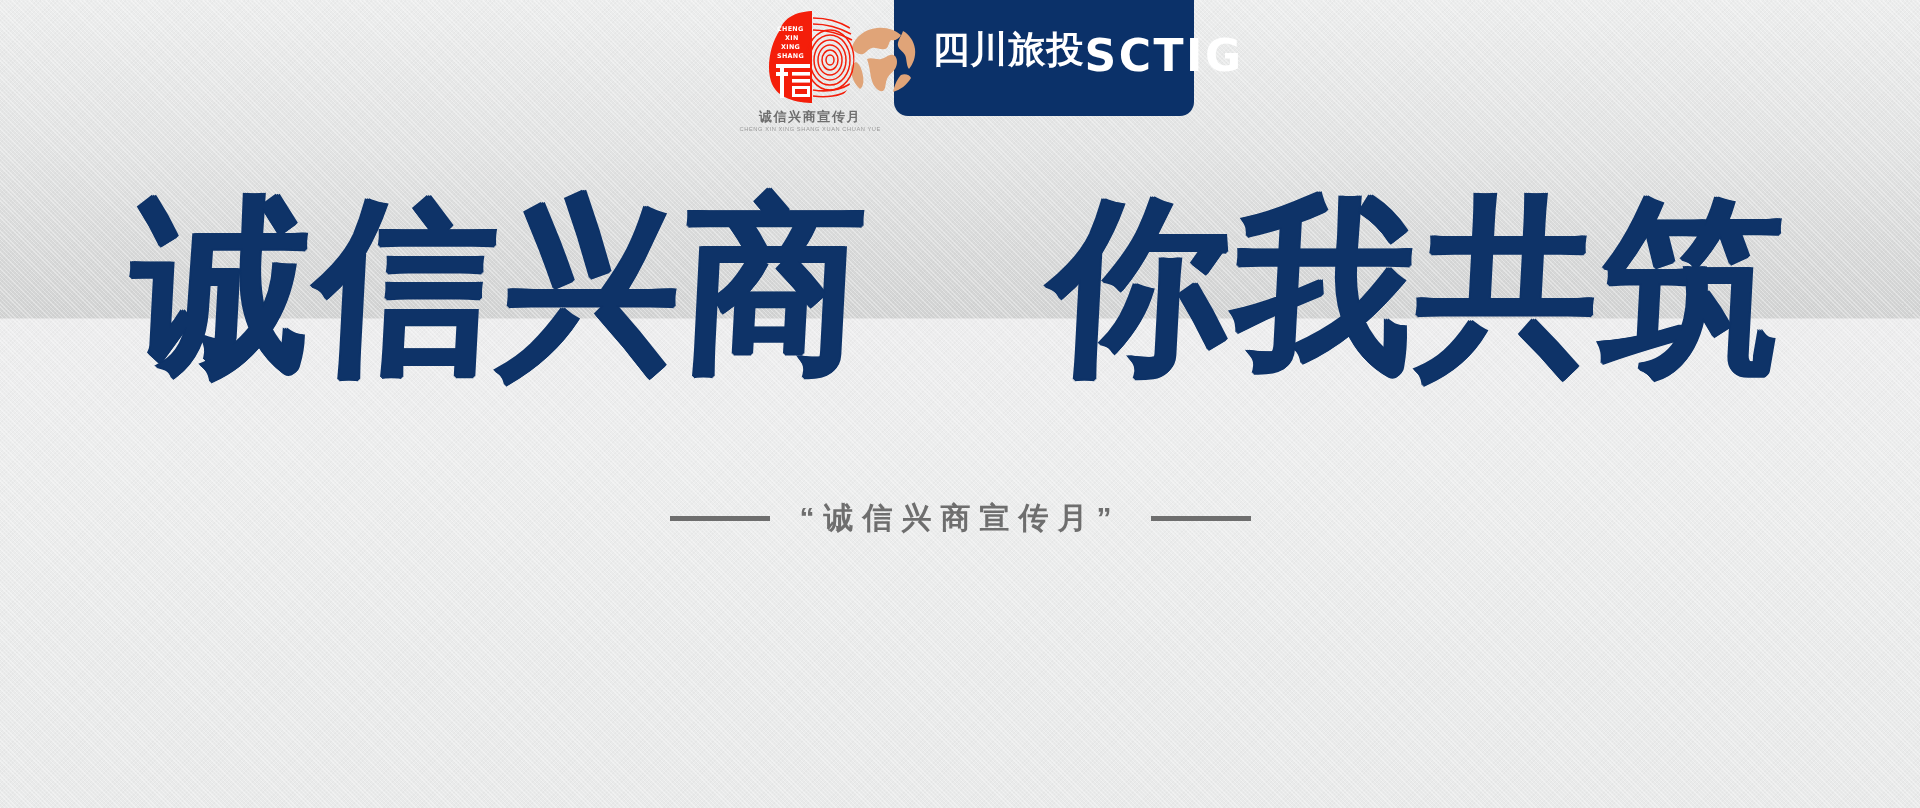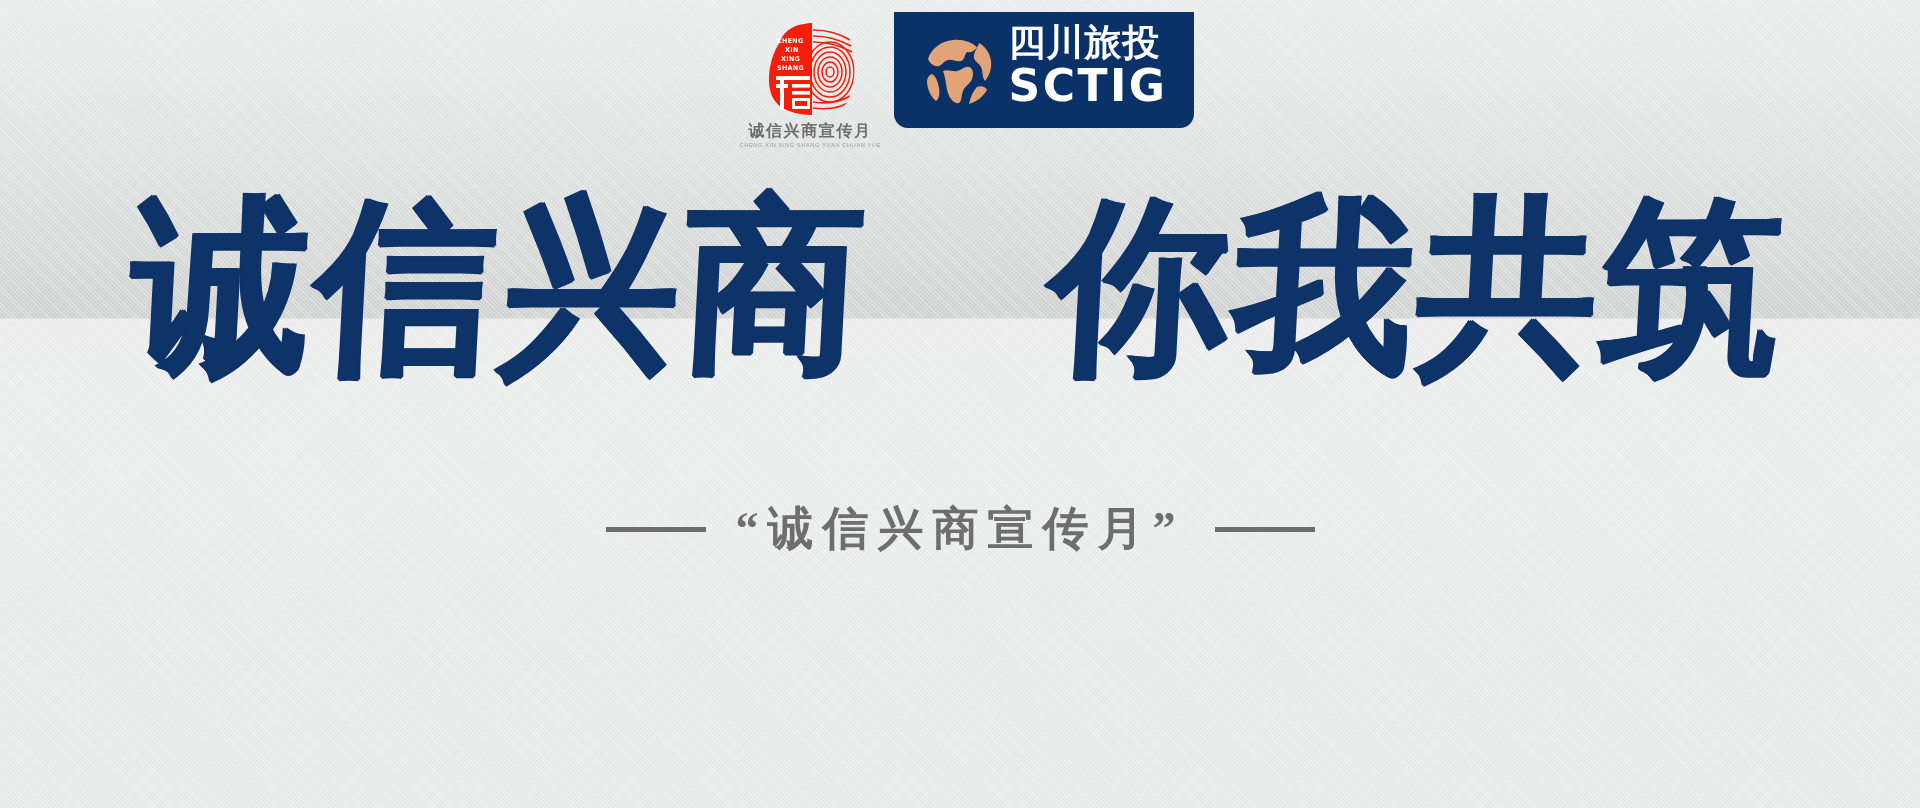--- a/index.html
+++ b/index.html
@@ -38,42 +38,41 @@
   }
 
   
   #logo-row {
     position:absolute;
     top:0; left:50%;
     transform:translateX(-50%);
     display:flex;
     align-items:flex-start;
     z-index:5;
-    margin-top:12px;
   }
 
   
   #seal-lockup {
     display:flex;
     flex-direction:column;
     align-items:center;
     padding-top:8px;
     width:168px;
   }
 
   .seal-mark {
     position:relative;
     width:100px; height:98px;
   }
   .seal-mark svg { display:block; width:100%; height:100%; }
 
   .seal-caption-cn {
     margin-top:4px;
     font-family:"DejaVu Serif","Liberation Serif",serif;
-    font-size:16px;
+    font-size:13px;
     font-weight:700;
     color:#6e6e6e;
     letter-spacing:1.6px;
     white-space:nowrap;
     line-height:1.1;
   }
   .seal-caption-py {
     margin-top:2px;
     font-size:5.6px;
     color:#9a9a9a;
@@ -89,21 +88,21 @@
     border-radius:0 0 14px 14px;
     display:flex;
     align-items:center;
     justify-content:center;
     gap:14px;
     padding:0 16px 6px 14px;
   }
   #globe-icon { width:76px; height:76px; flex:0 0 auto; }
   #globe-icon svg { display:block; width:100%; height:100%; }
 
-  #sctig-words { display:flex; flex-direction:column; align-items:flex-start; }
+  #sctig-words { display:flex; flex-direction:row; align-items:flex-start; }
   .sctig-cn {
     color:#ffffff;
     font-size:37px;
     font-weight:700;
     line-height:1.0;
     letter-spacing:1px;
     font-family:"DejaVu Sans","Liberation Sans",sans-serif;
     white-space:nowrap;
   }
   .sctig-en {
@@ -146,22 +145,22 @@
     justify-content:center;
     gap:30px;
     z-index:3;
   }
   .sub-rule {
     width:100px; height:5px;
     background:#6e6e6e;
     flex:0 0 auto;
   }
   #subtitle-text {
-    font-family:Liberation Serif, serif;
-    font-size:46px;
+    font-family:Liberation Sans, sans-serif;
+    font-size:30px;
     font-weight:700;
     color:#6e6e6e;
     letter-spacing:9px;
     white-space:nowrap;
   }
 </style>
 </head>
 <body>
 
 <div id="banner">

